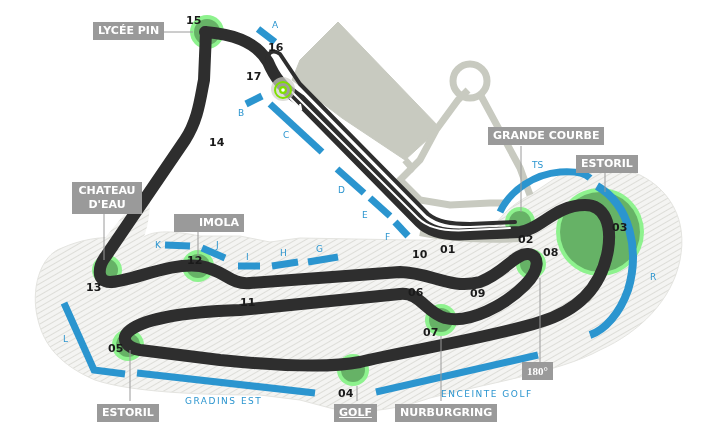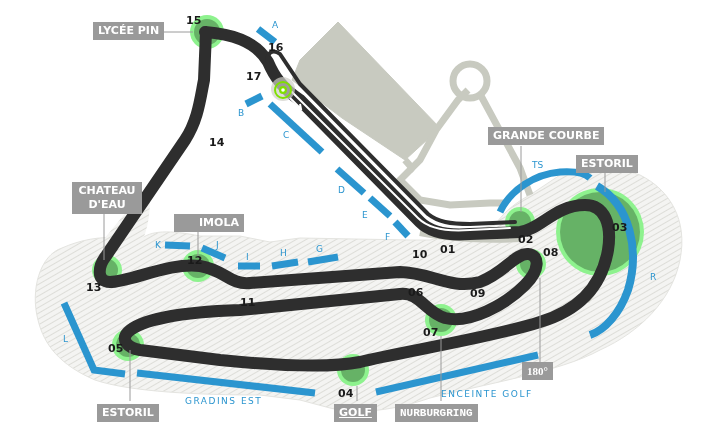--- a/index.html
+++ b/index.html
@@ -146,14 +146,14 @@
 <div class="callout" style="left:93px; top:22px;">LYCÉE PIN</div>
 <div class="callout" style="left:72px; top:162px; width:60px;margin-top:20px;">
   <div>CHATEAU</div>
   <div>D'EAU</div>
 </div>
 <div class="callout" style="left:174px; top:214px;padding-left:25px;">IMOLA</div>
 <div class="callout" style="left:468px; top:127px;margin-left:20px;">GRANDE COURBE</div>
 <div class="callout" style="left:576px; top:155px;">ESTORIL</div>
 <div class="callout" style="left:97px; top:404px;">ESTORIL</div>
 <div class="callout" style="left:334px; top:404px;text-decoration:underline;">GOLF</div>
-<div class="callout" style="left:395px; top:404px;font-family:Liberation Mono, monospace;">NURBURGRING</div>
+<div class="callout" style="left:395px; top:404px;">NURBURGRING</div>
 <div class="callout" style="left:522px; top:362px;font-family:Liberation Serif, serif;">180°</div>
 
 </body></html>

